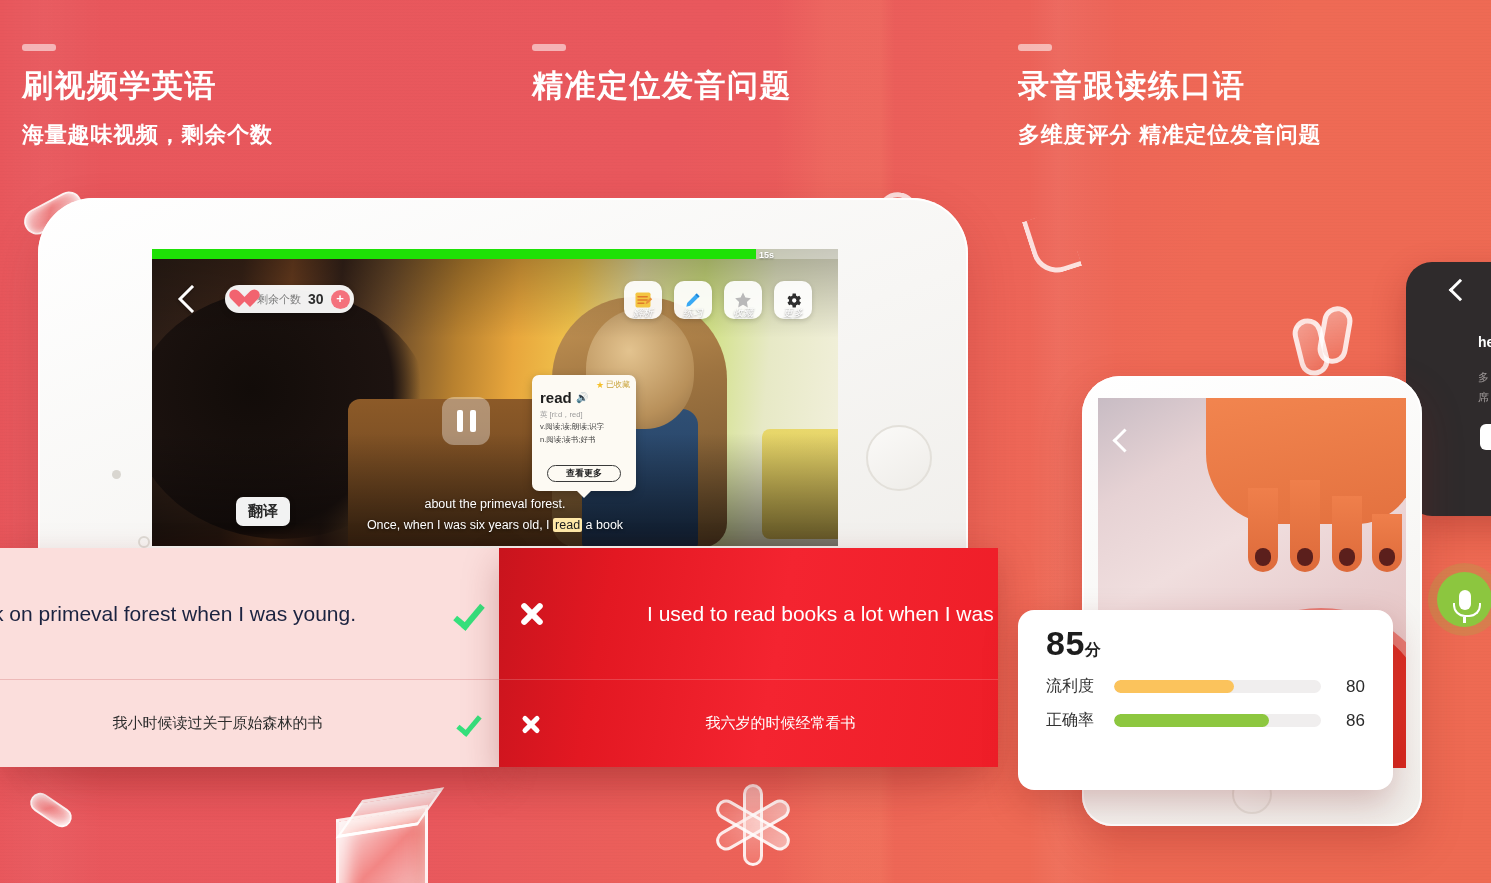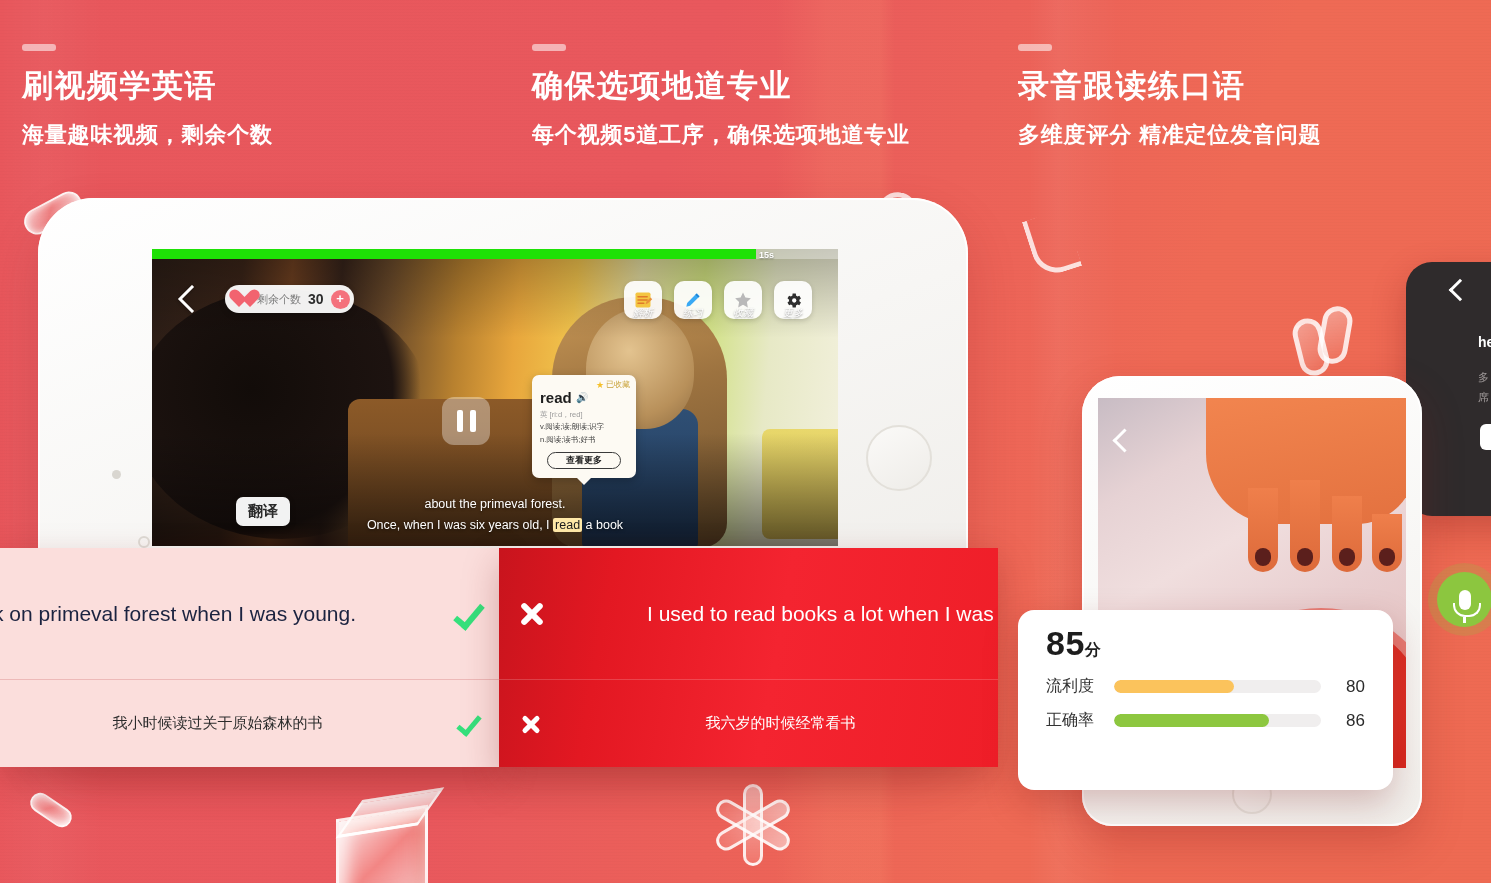--- a/index.html
+++ b/index.html
@@ -279,21 +279,21 @@
   .dict-fav {
     position:absolute; right:6px; top:4px;
     font-size:8px; color:#c9a33a; display:flex; align-items:center; gap:2px;
   }
   .star-glyph { color:#f5c02a; font-size:9px; }
   .dict-word { font-size:15px; font-weight:700; color:#1d1d1d; margin-top:7px; display:flex; align-items:center; gap:5px;}
   .spk { font-size:10px; color:#666; }
   .dict-ph { font-size:7.5px; color:#9a9a9a; margin-top:4px; }
   .dict-def { font-size:7.5px; color:#3c3c3c; margin-top:2px; line-height:1.45; }
   .dict-more {
-    margin: 6px auto 0; width: 74px; height: 17px;
+    margin: 19px auto 0; width: 74px; height: 17px;
     border: 1px solid #3a3a3a; border-radius: 9px;
     font-size:9px; font-weight:700; color:#1d1d1d;
     display:flex; align-items:center; justify-content:center;
     cursor:pointer;
   }
 
   
   .sub-wrap {
     position:absolute; left:0; right:0; bottom: 10px;
     text-align:center;
@@ -496,22 +496,21 @@
   <div class="bg-noise"></div>
 
   <div class="header-block" style="left:22px; top:44px;">
     <div class="hdr-rule"></div>
     <div class="hdr-title">刷视频学英语</div>
     <div class="hdr-sub">海量趣味视频，剩余个数</div>
   </div>
 
   <div class="header-block" style="left:532px; top:44px;">
     <div class="hdr-rule"></div>
-    <div class="hdr-title">确保选项地道专业</div>
-    <div class="hdr-sub">每个视频5道工序，确保选项地道专业</div>
+    <div class="hdr-title">精准定位发音问题</div>
   </div>
 
   <div class="header-block" style="left:1018px; top:44px;">
     <div class="hdr-rule"></div>
     <div class="hdr-title">录音跟读练口语</div>
     <div class="hdr-sub">多维度评分 精准定位发音问题</div>
   </div>
 
   <div class="deco deco-pill" style="left:22px; top:200px; transform:rotate(-28deg);"></div>
   <div class="deco deco-clip" style="left:876px; top:192px; transform:rotate(12deg);"></div>

